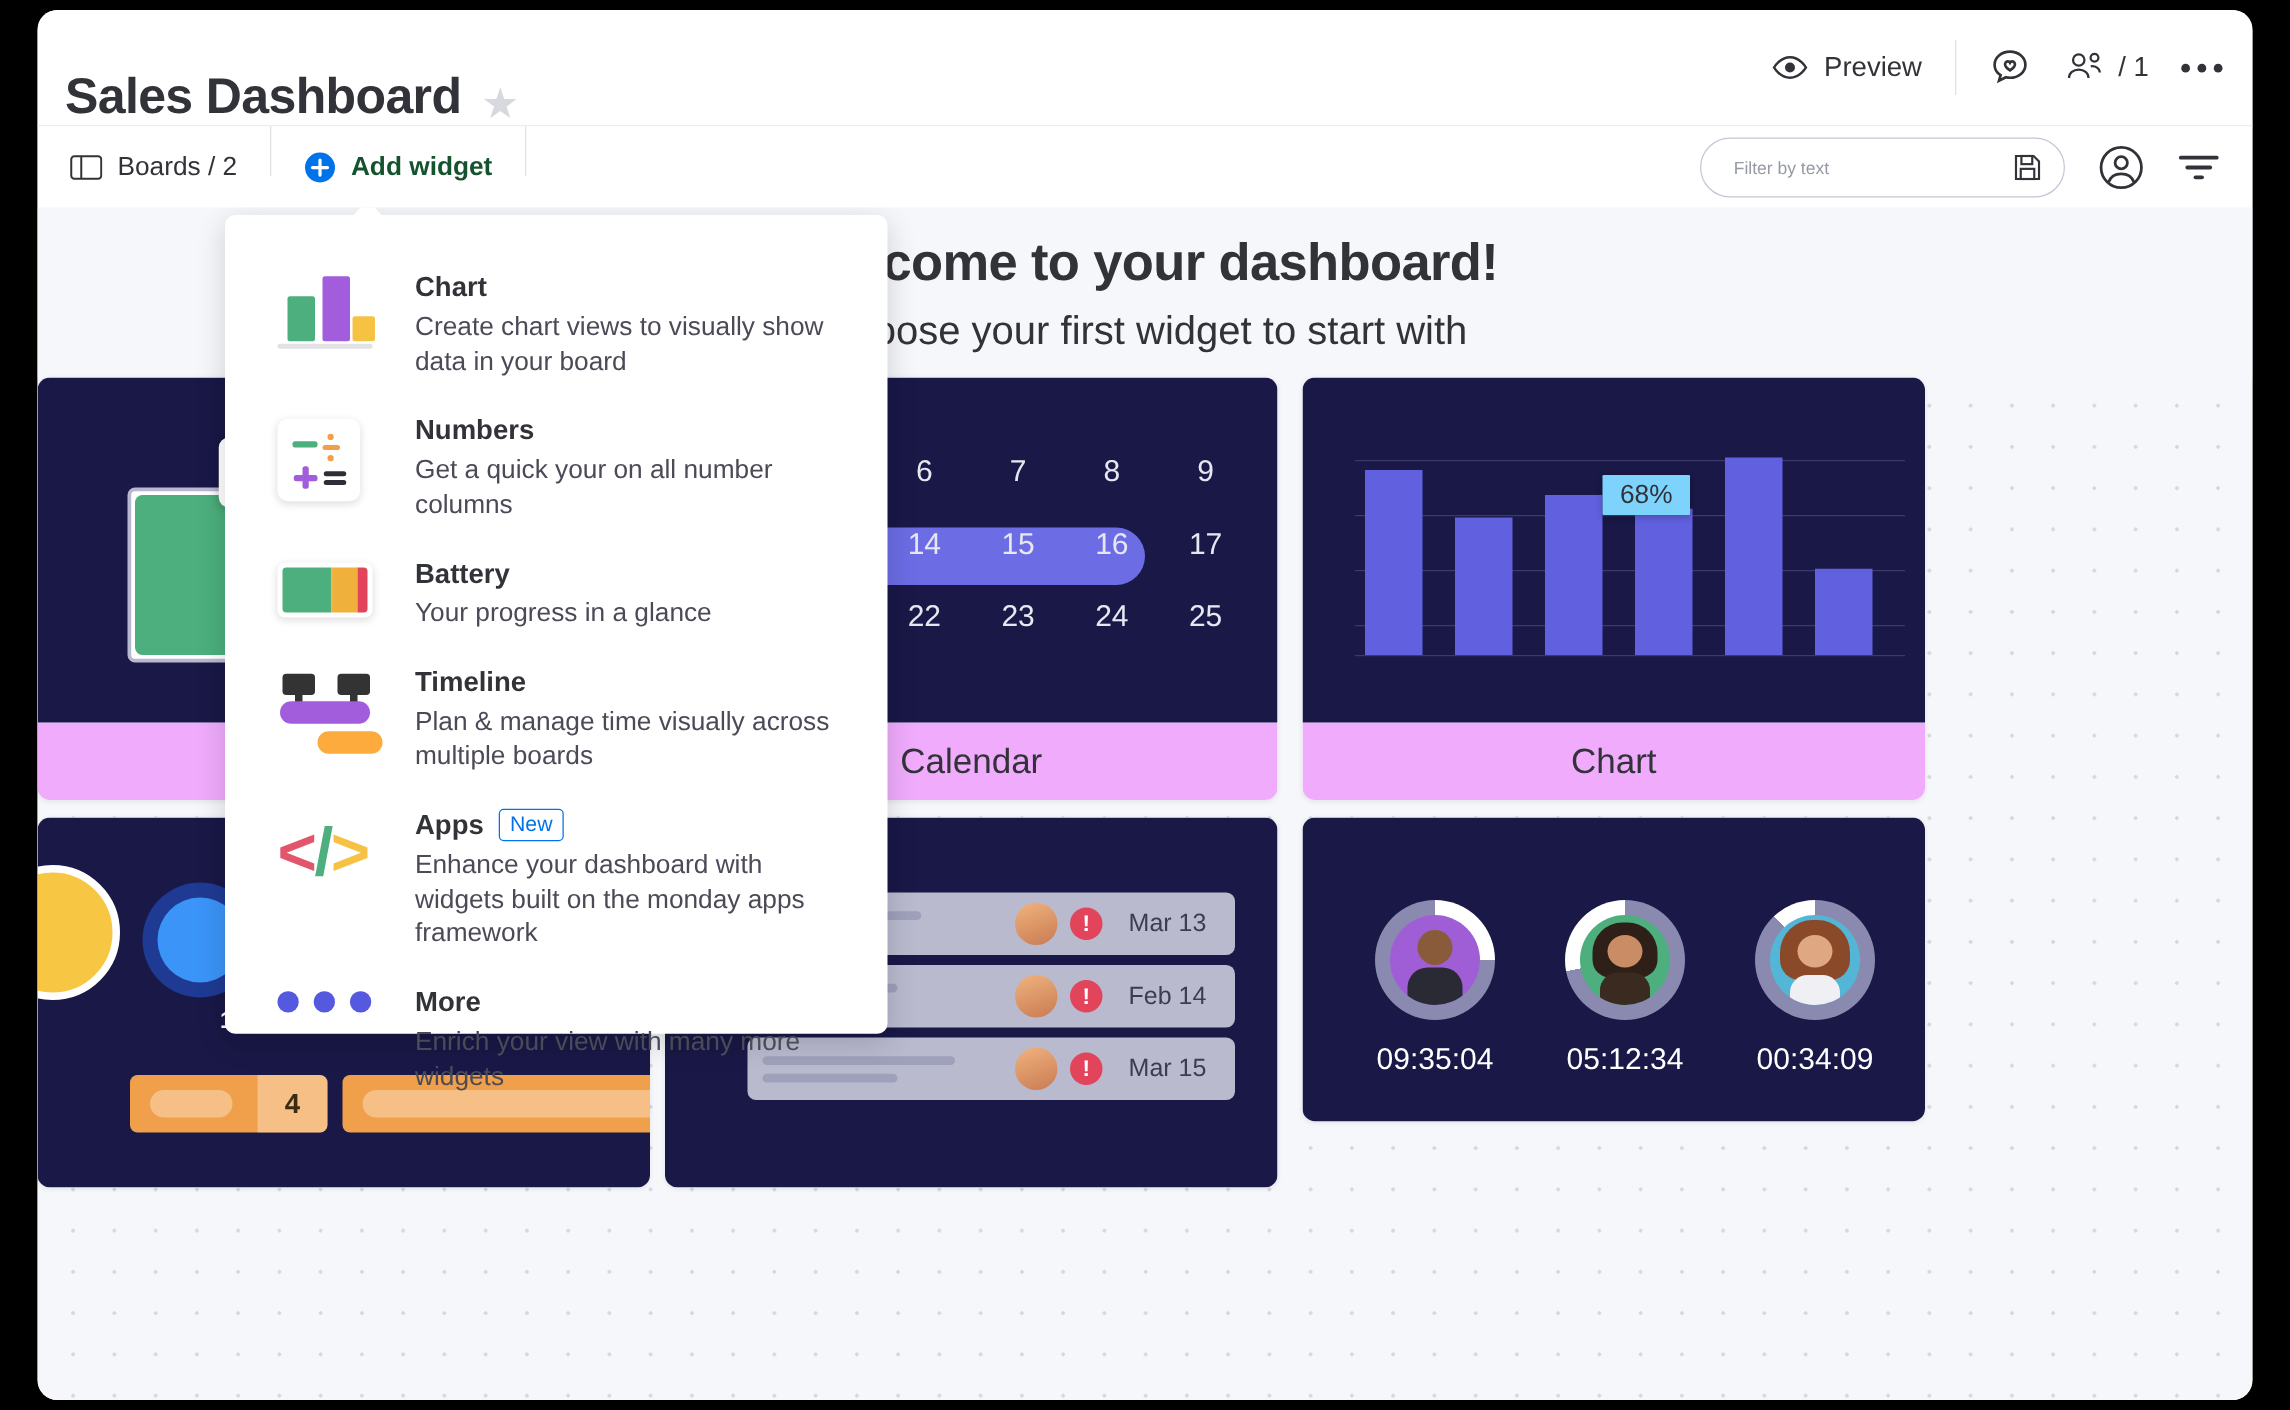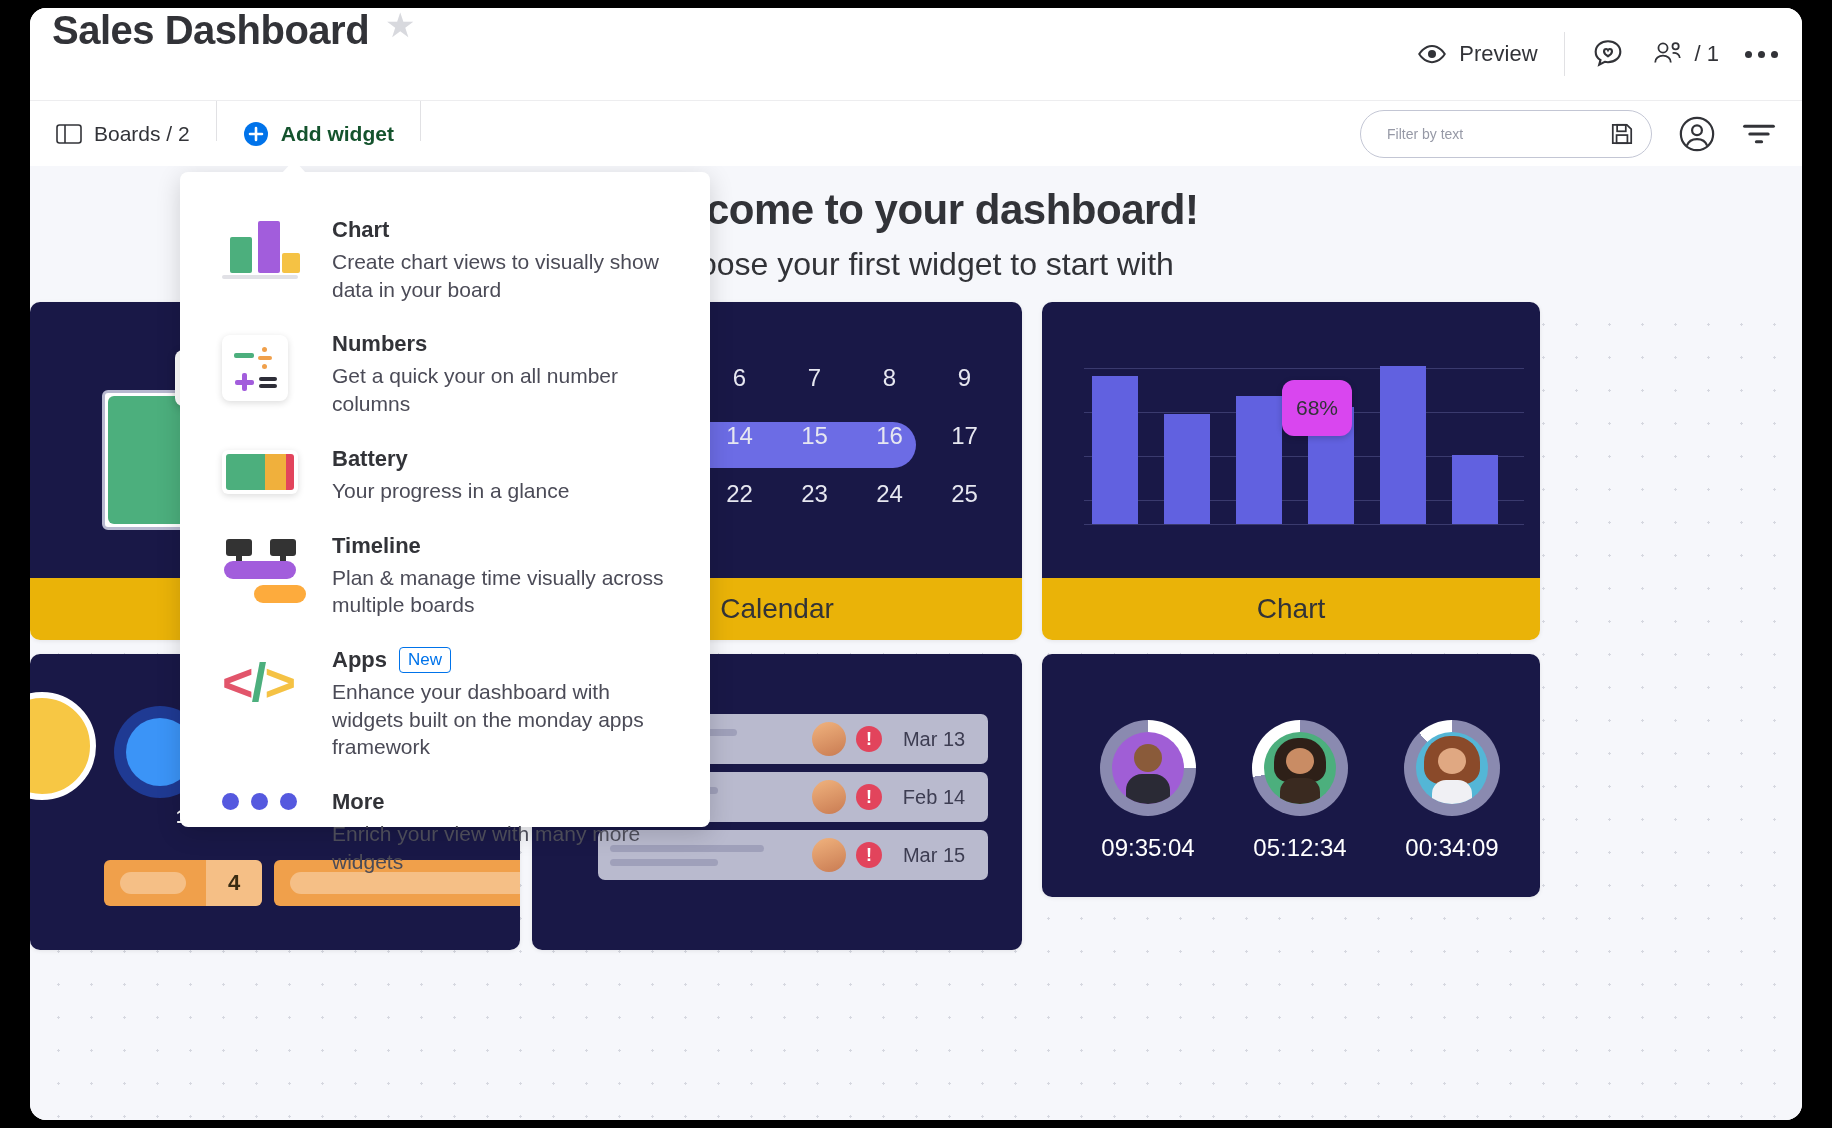--- a/index.html
+++ b/index.html
@@ -15,21 +15,21 @@
     width: 1772px; height: 1112px;
     background: #ffffff;
     border-radius: 16px;
     overflow: hidden;
   }
 
   
   .titlebar {
     position: absolute; left: 0; top: 0; width: 100%; height: 92px;
     background: #ffffff;
-    display: flex; align-items: flex-start;
+    display: flex; align-items: flex-end;
   }
   .dash-title {
     margin-left: 22px;
     font-size: 40px; font-weight: bold; color: #323338;
     letter-spacing: -0.5px;
   }
   .star-icon { margin-left: 16px; color: #d8d9de; font-size: 34px; line-height: 1; }
   .tb-right { margin-left: auto; display: flex; align-items: center; height: 100%; padding-right: 24px; }
   .preview-btn { display: flex; align-items: center; gap: 12px; color: #323338; font-size: 22px; cursor: pointer; }
   .tb-sep { width: 1px; height: 44px; background: #e1e1e4; margin: 0 26px; }
@@ -75,40 +75,40 @@
   
   .wgrid { position: absolute; left: 0; top: 136px; width: 100%; }
   .widget {
     position: absolute;
     background: #fff; border-radius: 10px; overflow: hidden;
     box-shadow: 0 1px 4px rgba(0,0,0,0.08);
   }
   .wbody { background: #191847; width: 100%; position: relative; overflow: hidden; }
   .wlabel {
     height: 62px; display: flex; align-items: center; justify-content: center;
-    font-size: 28px; color: #323338; background: #eab308;
+    font-size: 28px; color: #323338; background: #f0abfc;
   }
 
   
   .bat-rect { position: absolute; border-radius: 6px; }
 
   
   .cal-row { display: flex; justify-content: space-around; align-items: center; }
   .cal-num { color: #e6e7f0; font-size: 24px; width: 64px; text-align: center; }
   .cal-pill {
     position: absolute; height: 46px; border-radius: 23px; background: #6c6ce5;
     display: flex; align-items: center;
   }
 
   
   .gridline { position: absolute; height: 1px; background: #3a3a6e; left: 42px; right: 16px; }
   .cbar { position: absolute; background: #6161e0; bottom: 0; }
   .tooltip {
-    position: absolute; background: #d946ef; border-radius: 12px;
-    padding: 16px 14px; font-size: 21px; color: #323338; font-weight: 500;
+    position: absolute; background: #7dd3fc; border-radius: 1px;
+    padding: 4px 14px; font-size: 21px; color: #323338; font-weight: 500;
     box-shadow: 0 2px 6px rgba(0,0,0,0.2);
   }
 
   
   .obar { position: absolute; background: #f0a04b; border-radius: 6px; height: 46px; display:flex; align-items:center; }
   .obar .inner { background: rgba(255,255,255,0.33); border-radius: 12px; height: 22px; margin-left: 16px; }
   .obar .num { position:absolute; right: 0; top:0; bottom:0; width: 56px; background: rgba(255,255,255,0.33); border-radius:0 6px 6px 0; display:flex; align-items:center; justify-content:center; font-size:22px; color:#3a2c12; font-weight:bold; }
 
   
   .lrow {

